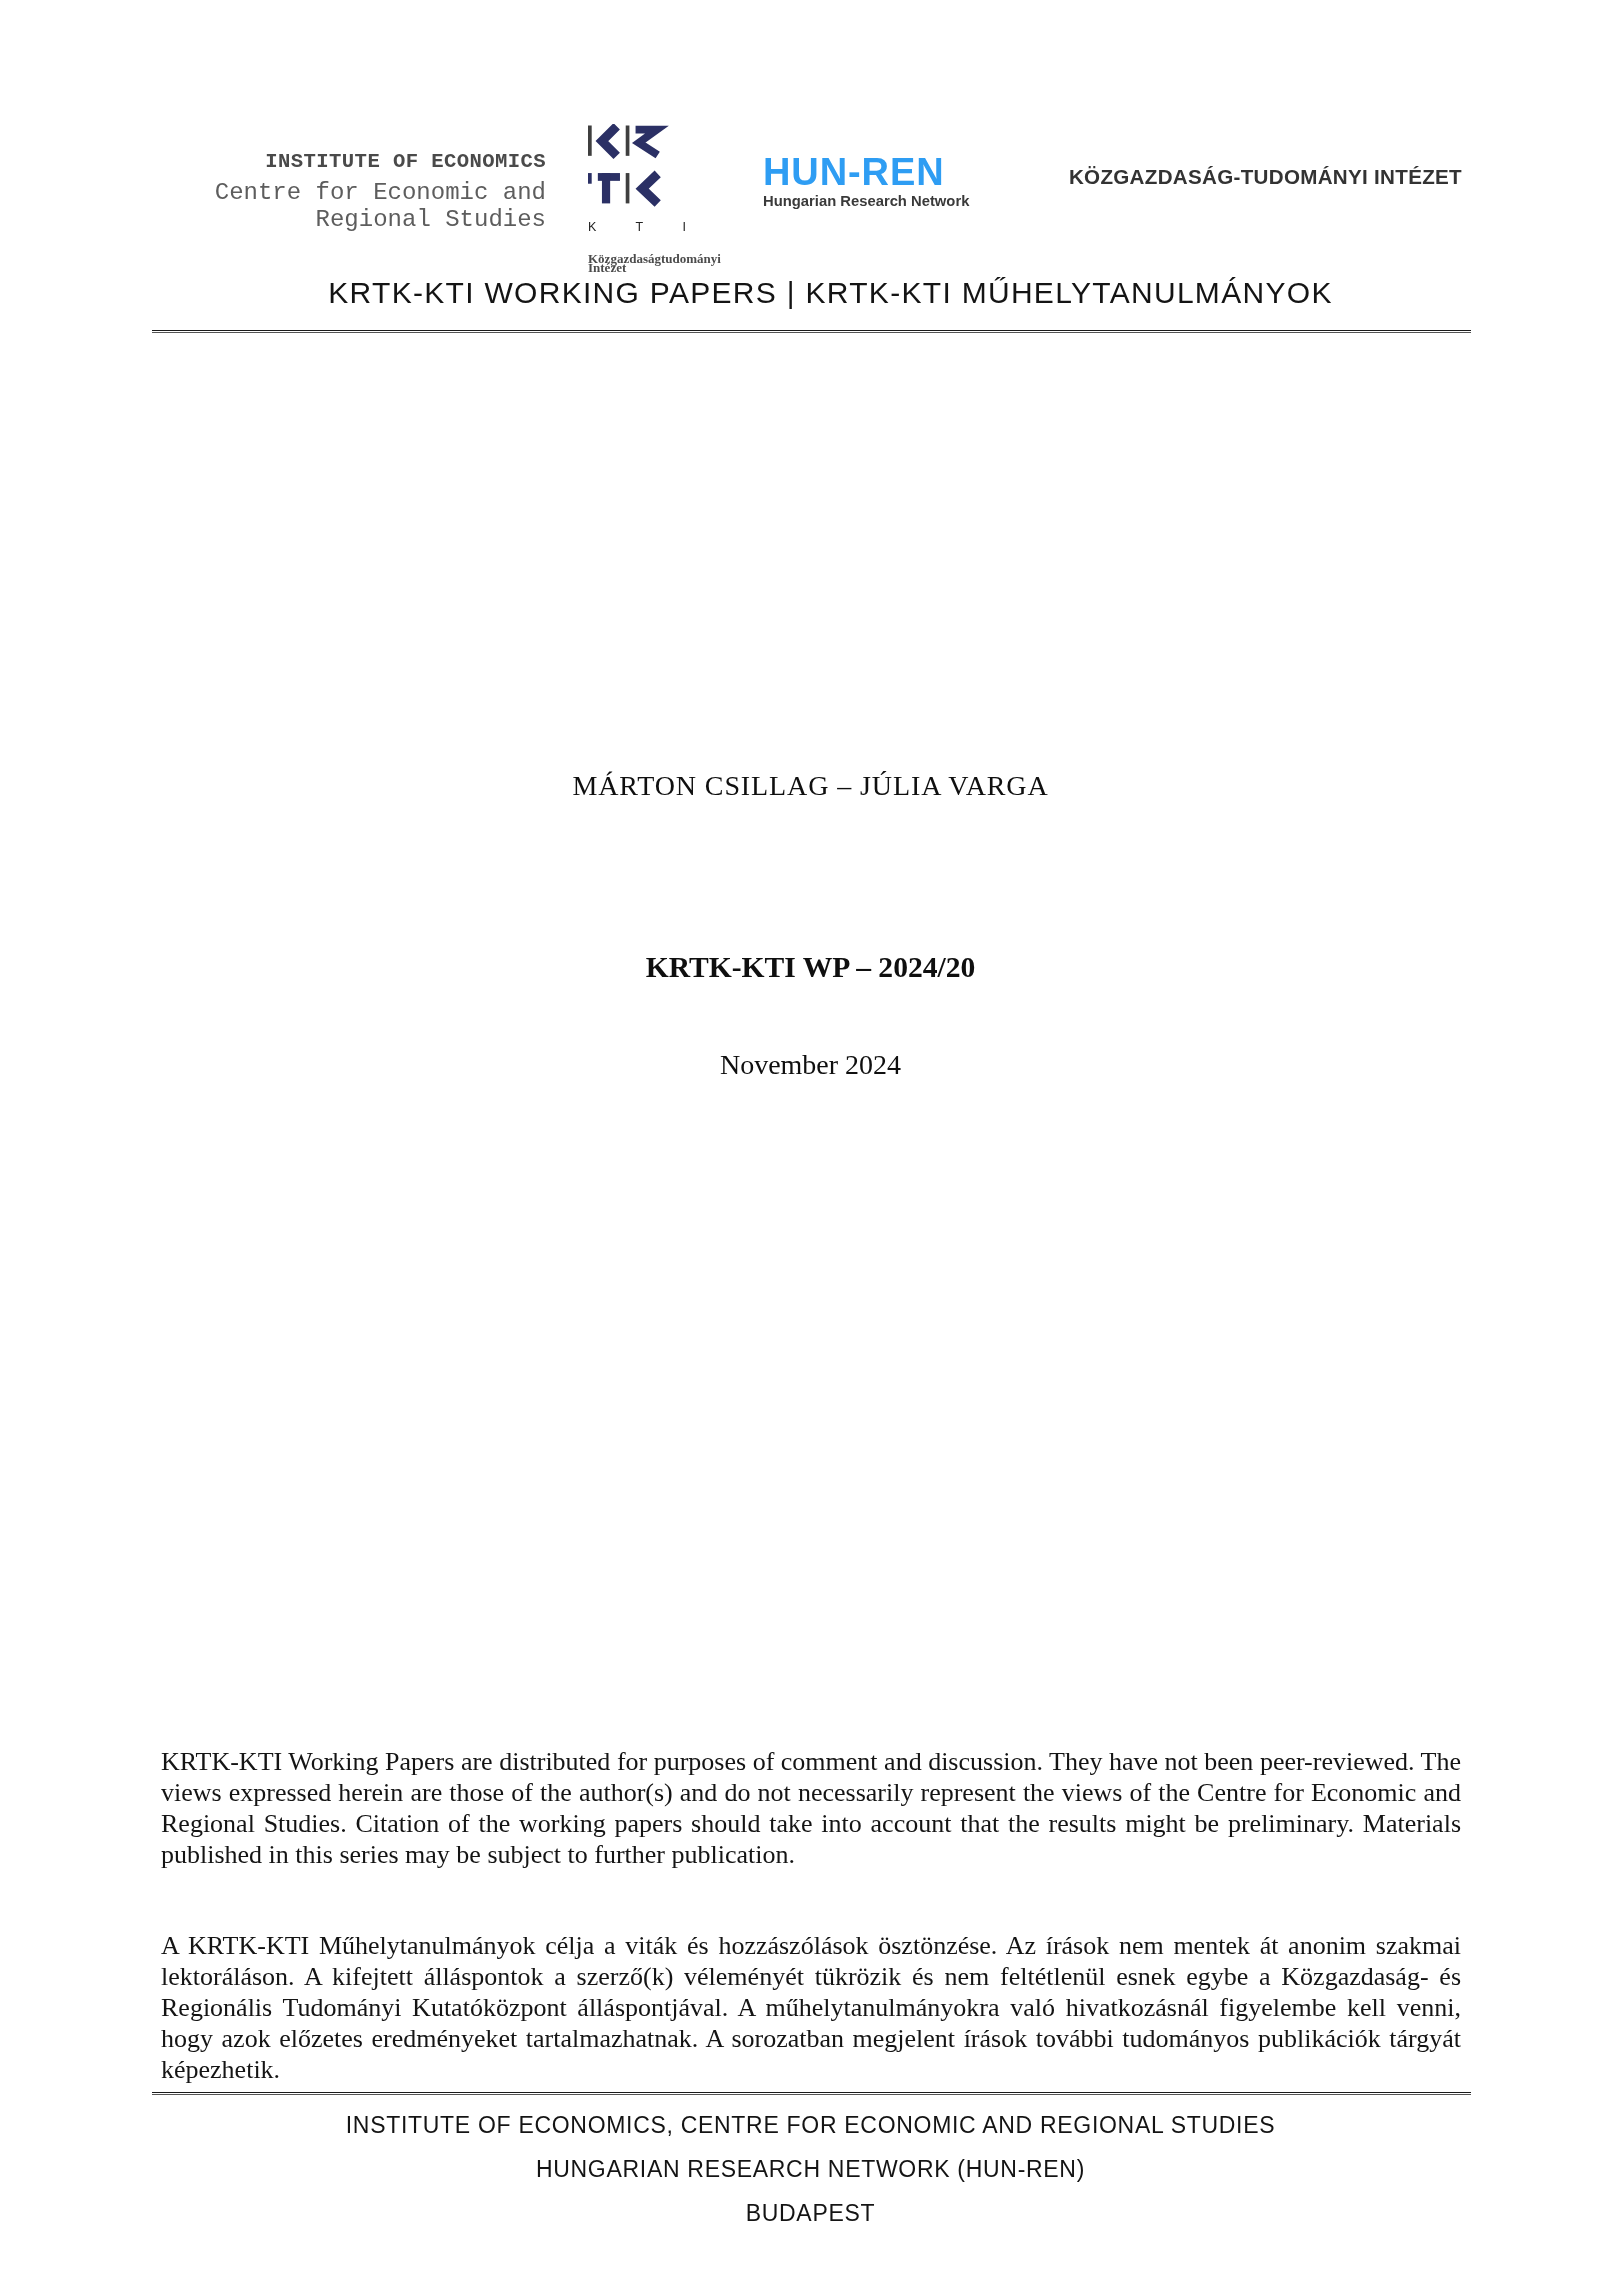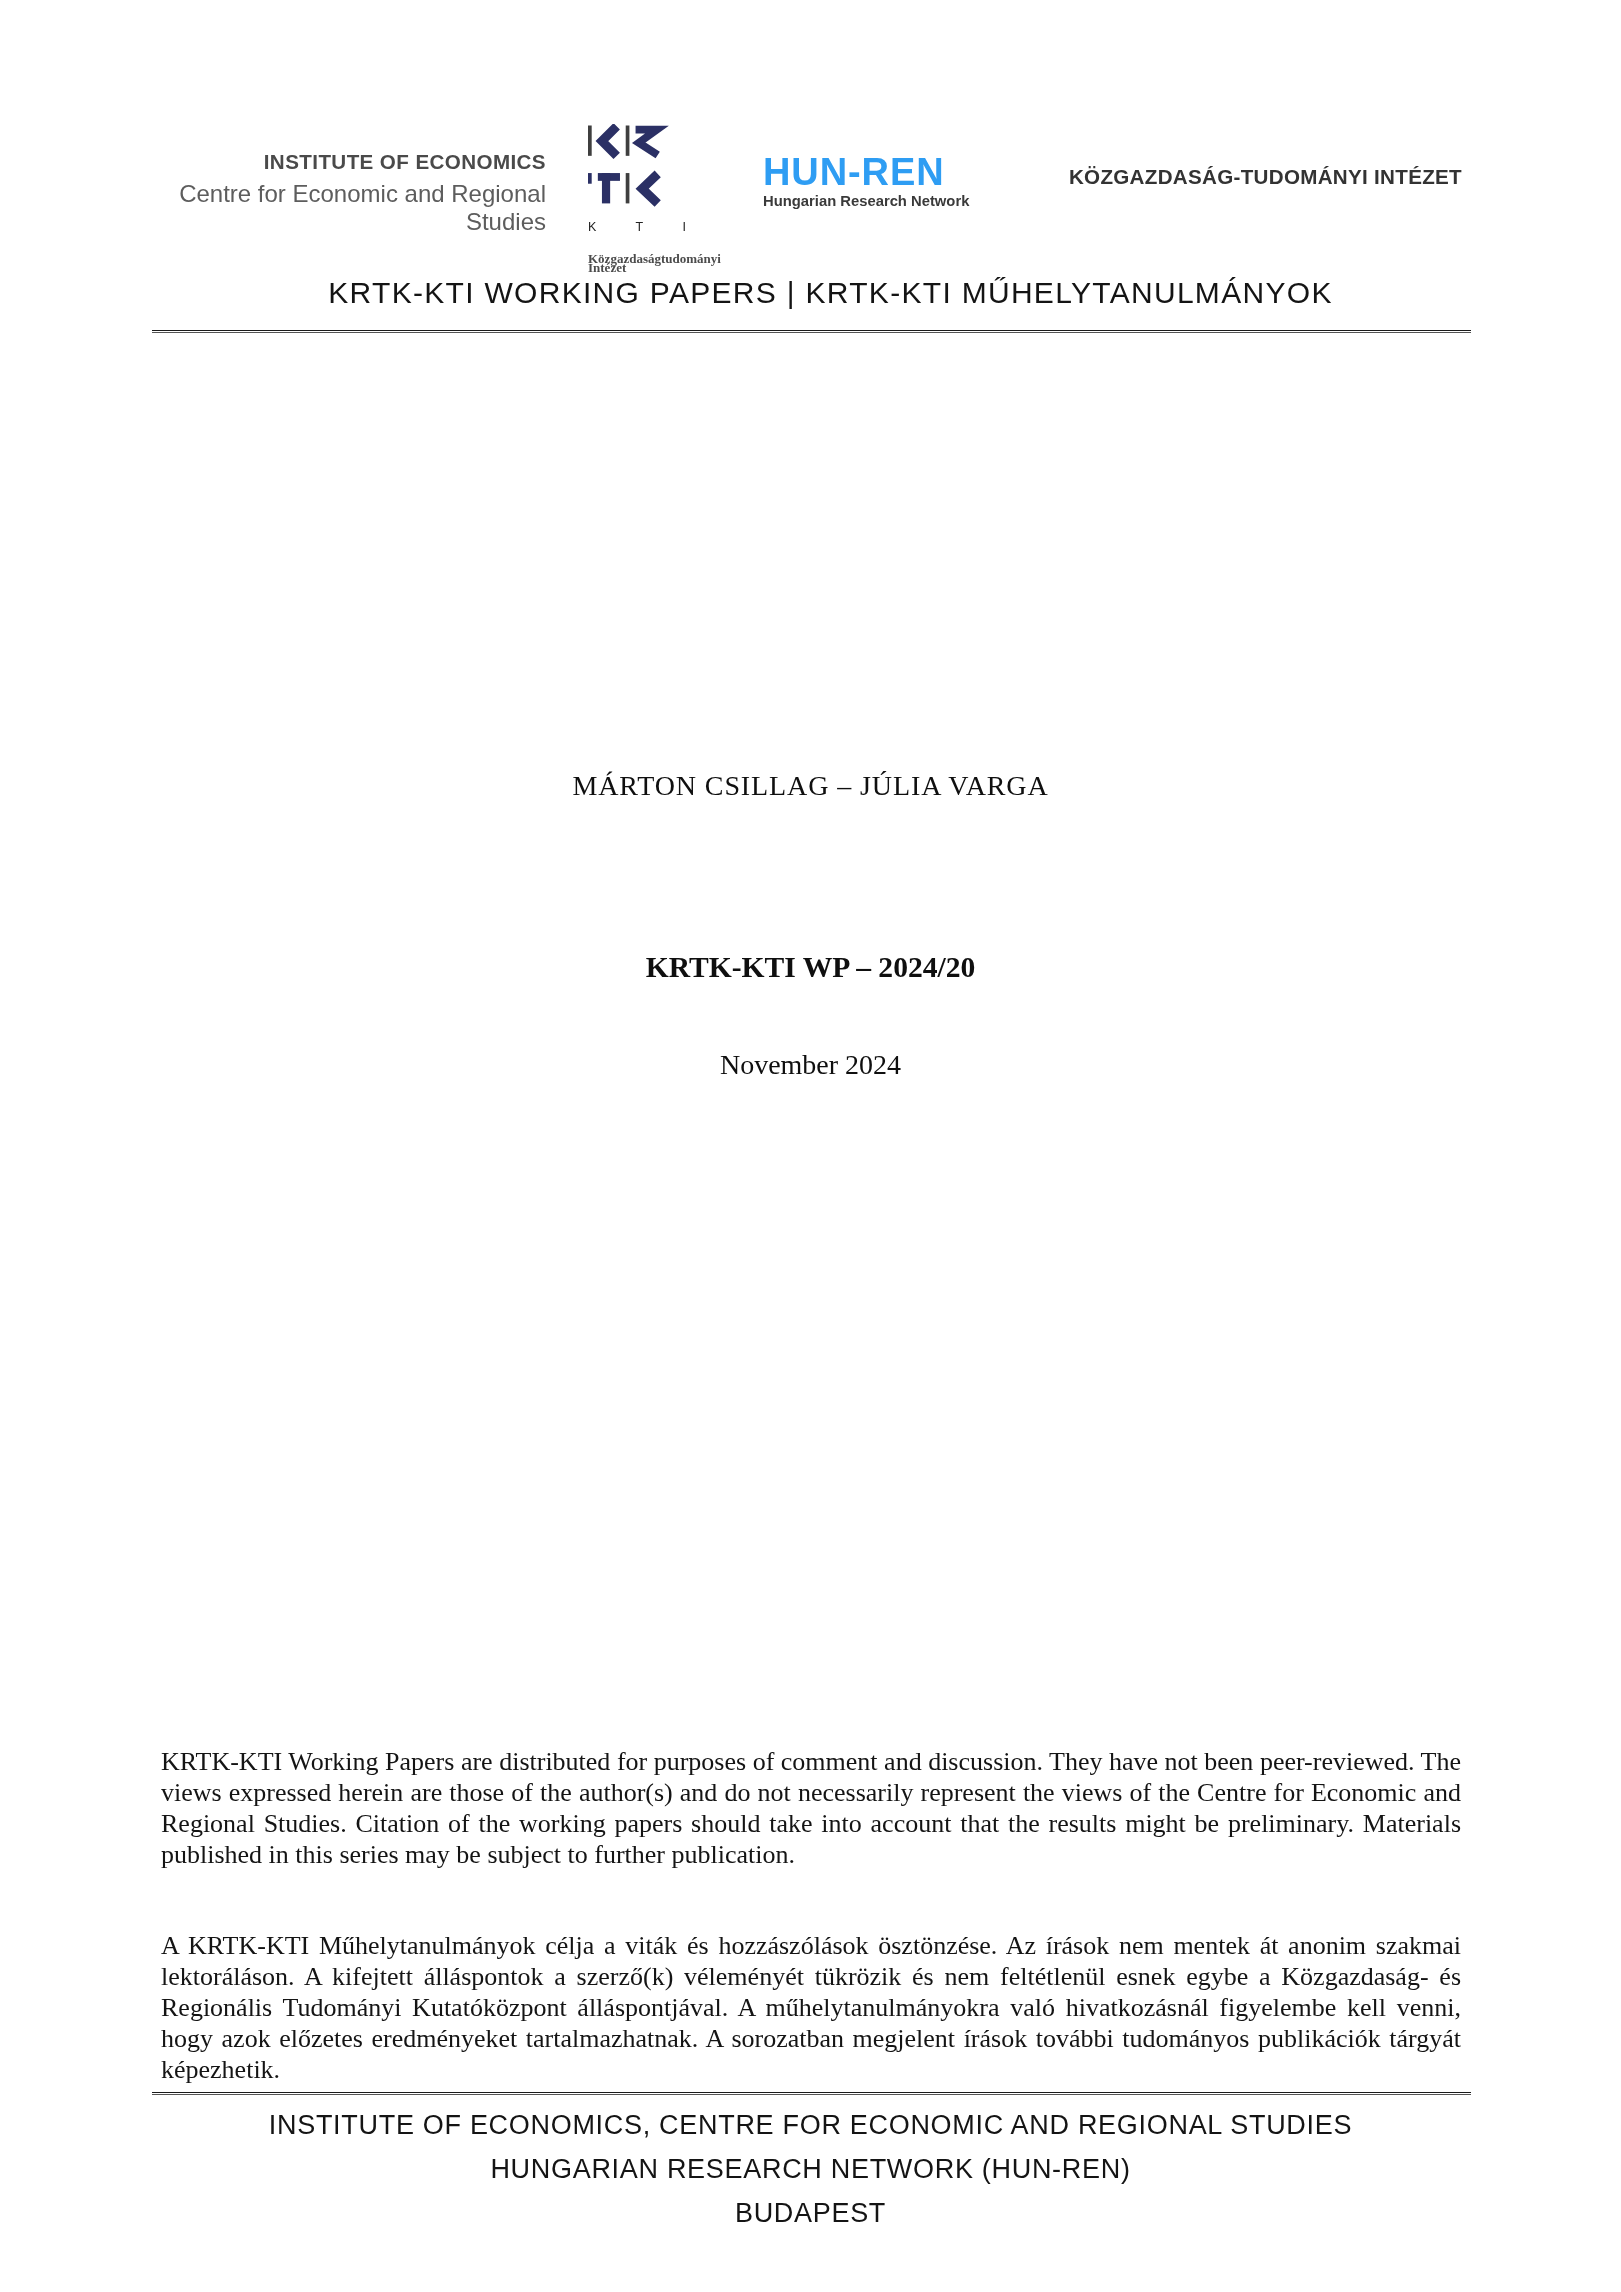--- a/index.html
+++ b/index.html
@@ -11,21 +11,21 @@
     margin: 0 auto;
     font-family: "Liberation Serif", serif;
     overflow: hidden;
   }
 
   
   .institute-block {
     position: absolute;
     top: 150px; left: 161px; width: 385px;
     text-align: right;
-    font-family: Liberation Sans, sans-serif;
+    font-family: Liberation Mono, monospace;
   }
   .institute-line1 {
     font-size: 20.6px; font-weight: bold; color: #4a4a4a; letter-spacing: 0.4px;
   }
   .institute-line2 {
     font-size: 24px; font-weight: normal; color: #5d5d5d; margin-top: 6.3px;
   }
 
   .krtk-logo { position: absolute; top: 124px; left: 588px; width: 90px; }
   .krtk-kti {
@@ -100,21 +100,21 @@
     text-align: justify;
   }
   .disclaimer-en { top: 1746px; }
   .disclaimer-hu { top: 1930px; }
 
   
   .footer-block {
     position: absolute; top: 2103px; left: 0; width: 100%;
     text-align: center;
     font-family: "Liberation Sans", sans-serif;
-    font-size: 27px; color: #141414; letter-spacing: 0.7px;
+    font-size: 23px; color: #141414; letter-spacing: 0.7px;
     line-height: 44px;
   }
 </style>
 </head>
 <body>
 
 <div class="page">
 
   <div class="institute-block">
     <div class="institute-line1">INSTITUTE OF ECONOMICS</div>

